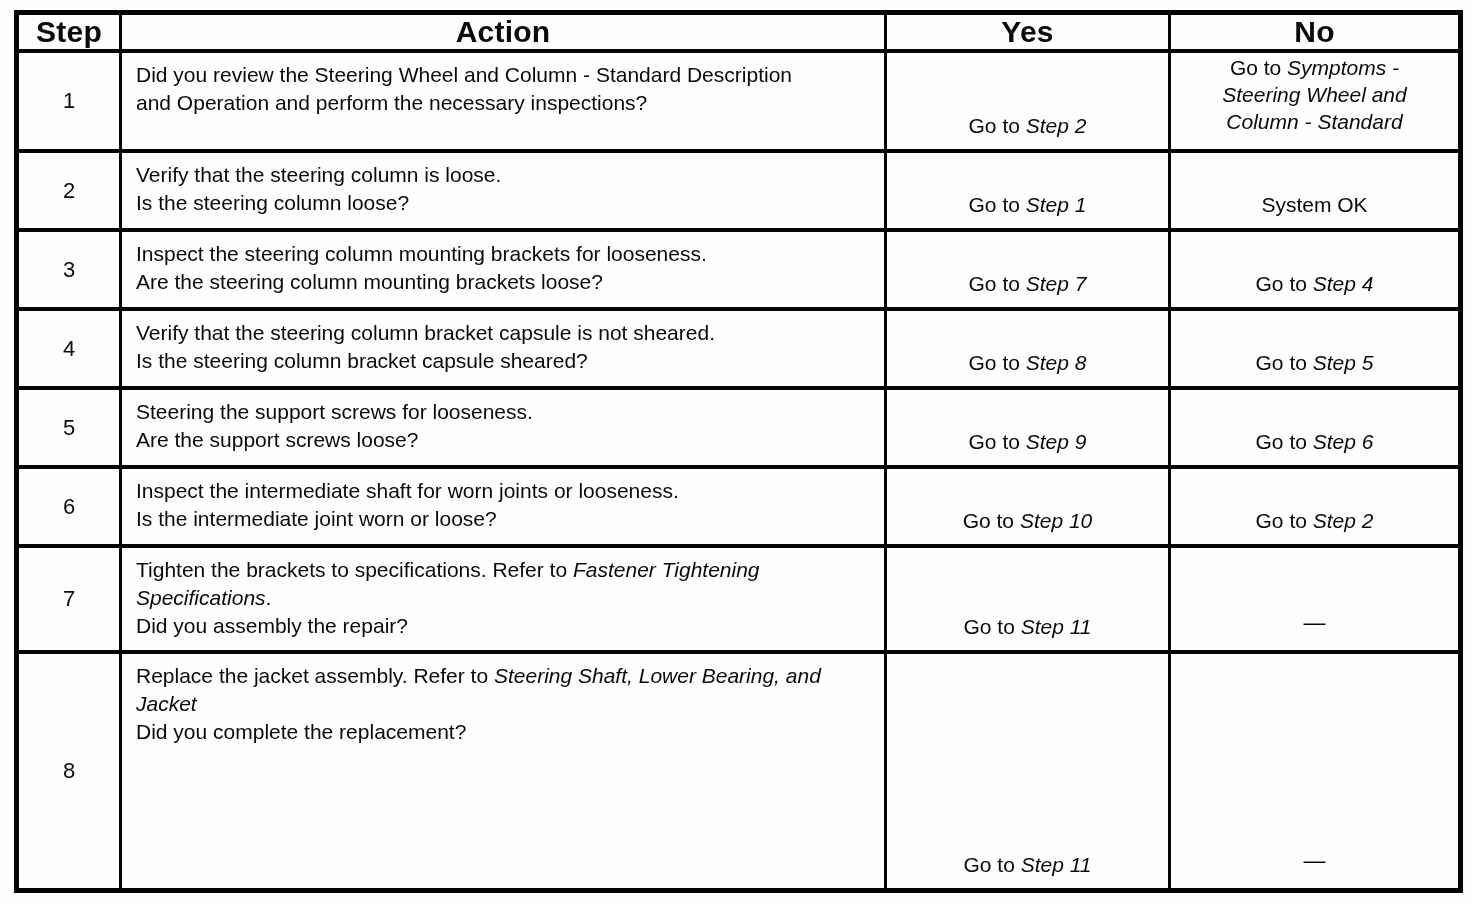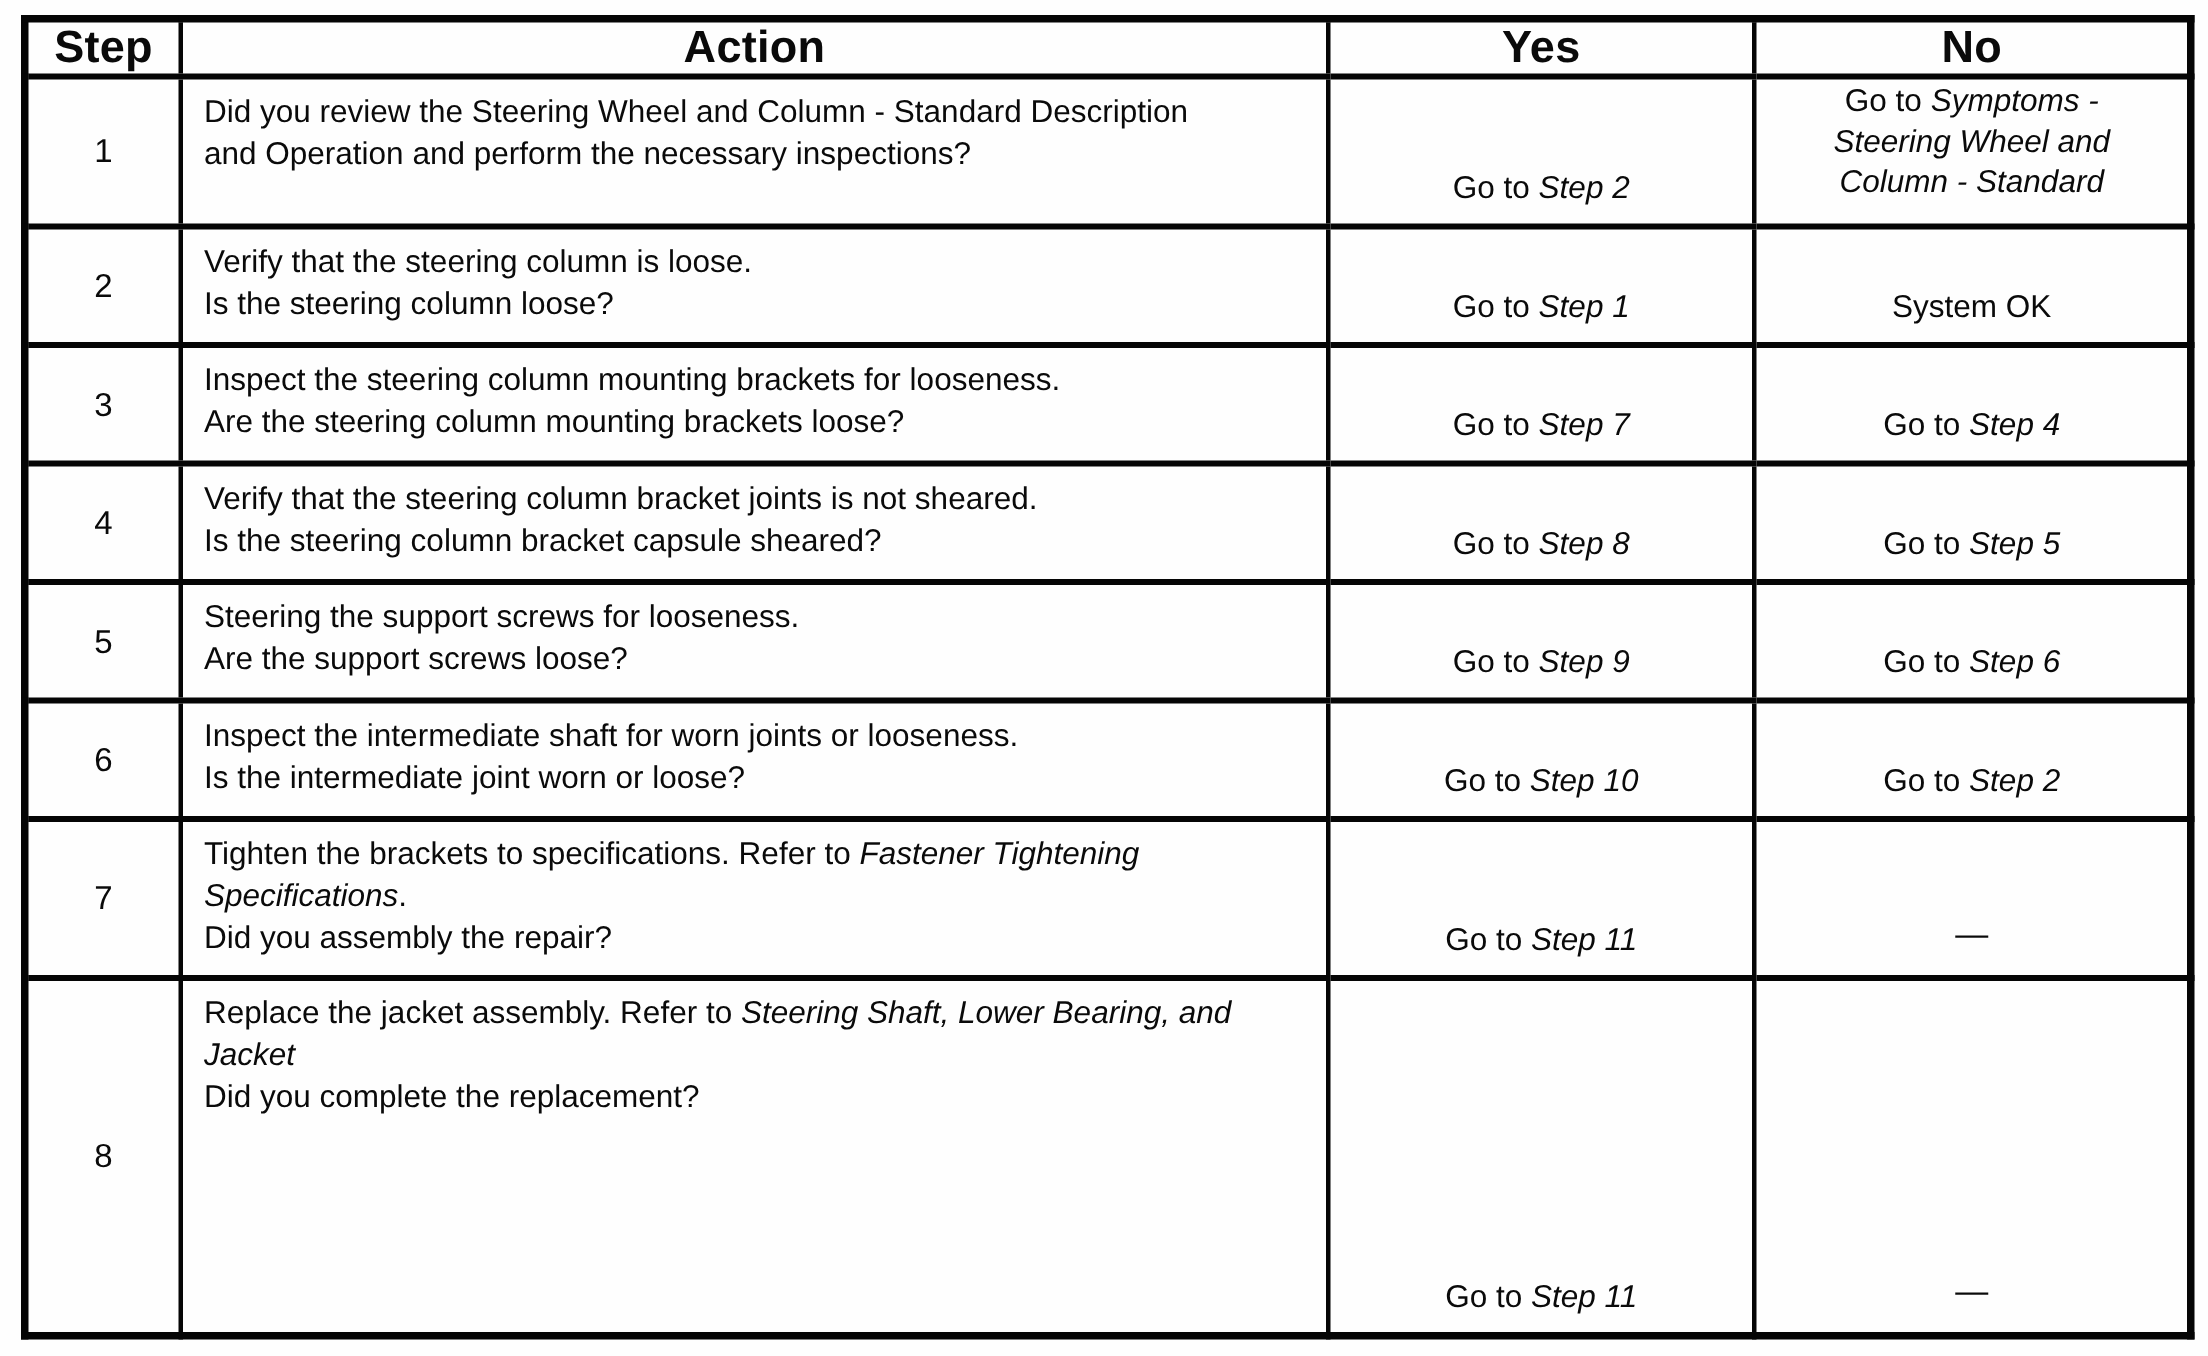--- a/index.html
+++ b/index.html
@@ -163,21 +163,21 @@
         <div class="yn-inner">
               <span><span>Go to </span><span class="ital">Step 4</span></span>
             </div>
       </td>
     </tr>
 
     <tr class="rstd">
       <td class="step-cell">4</td>
       <td>
         <div class="action-cell-inner">
-          <div class="p1"><span>Verify that the steering column bracket joints is not sheared.</span></div>
+          <div class="p1"><span>Verify that the steering column bracket capsule is not sheared.</span></div>
           <div class="q">Is the steering column bracket capsule sheared?</div>
         </div>
       </td>
       <td class="yn">
         <div class="yn-inner">
               <span><span>Go to </span><span class="ital">Step 8</span></span>
             </div>
       </td>
       <td class="yn">
         <div class="yn-inner">

